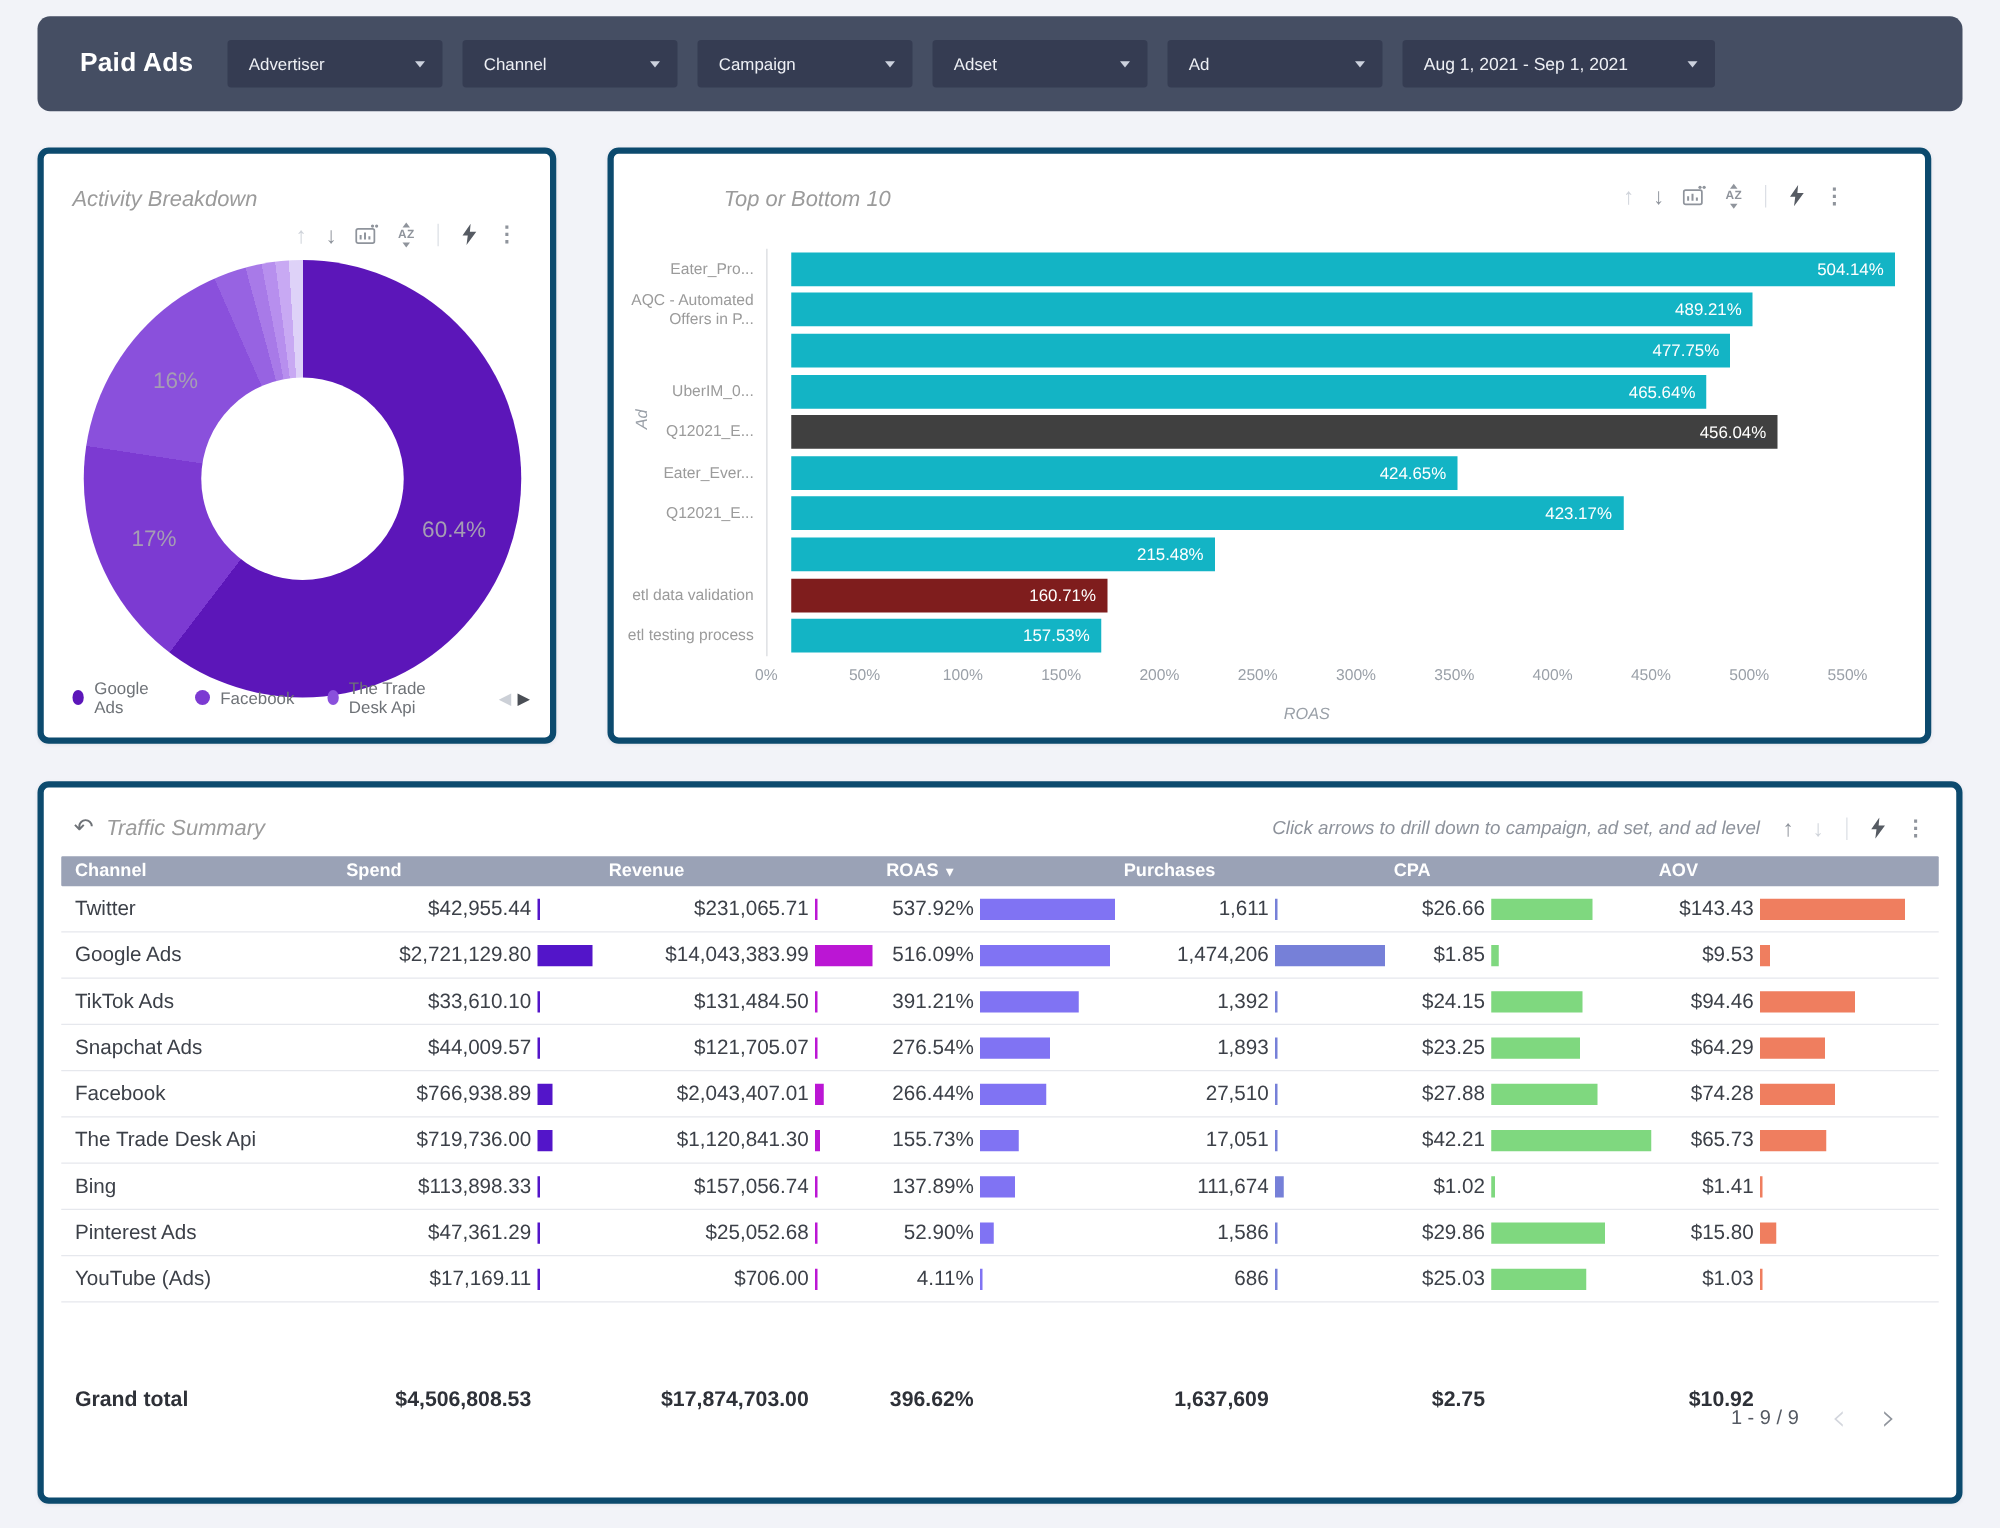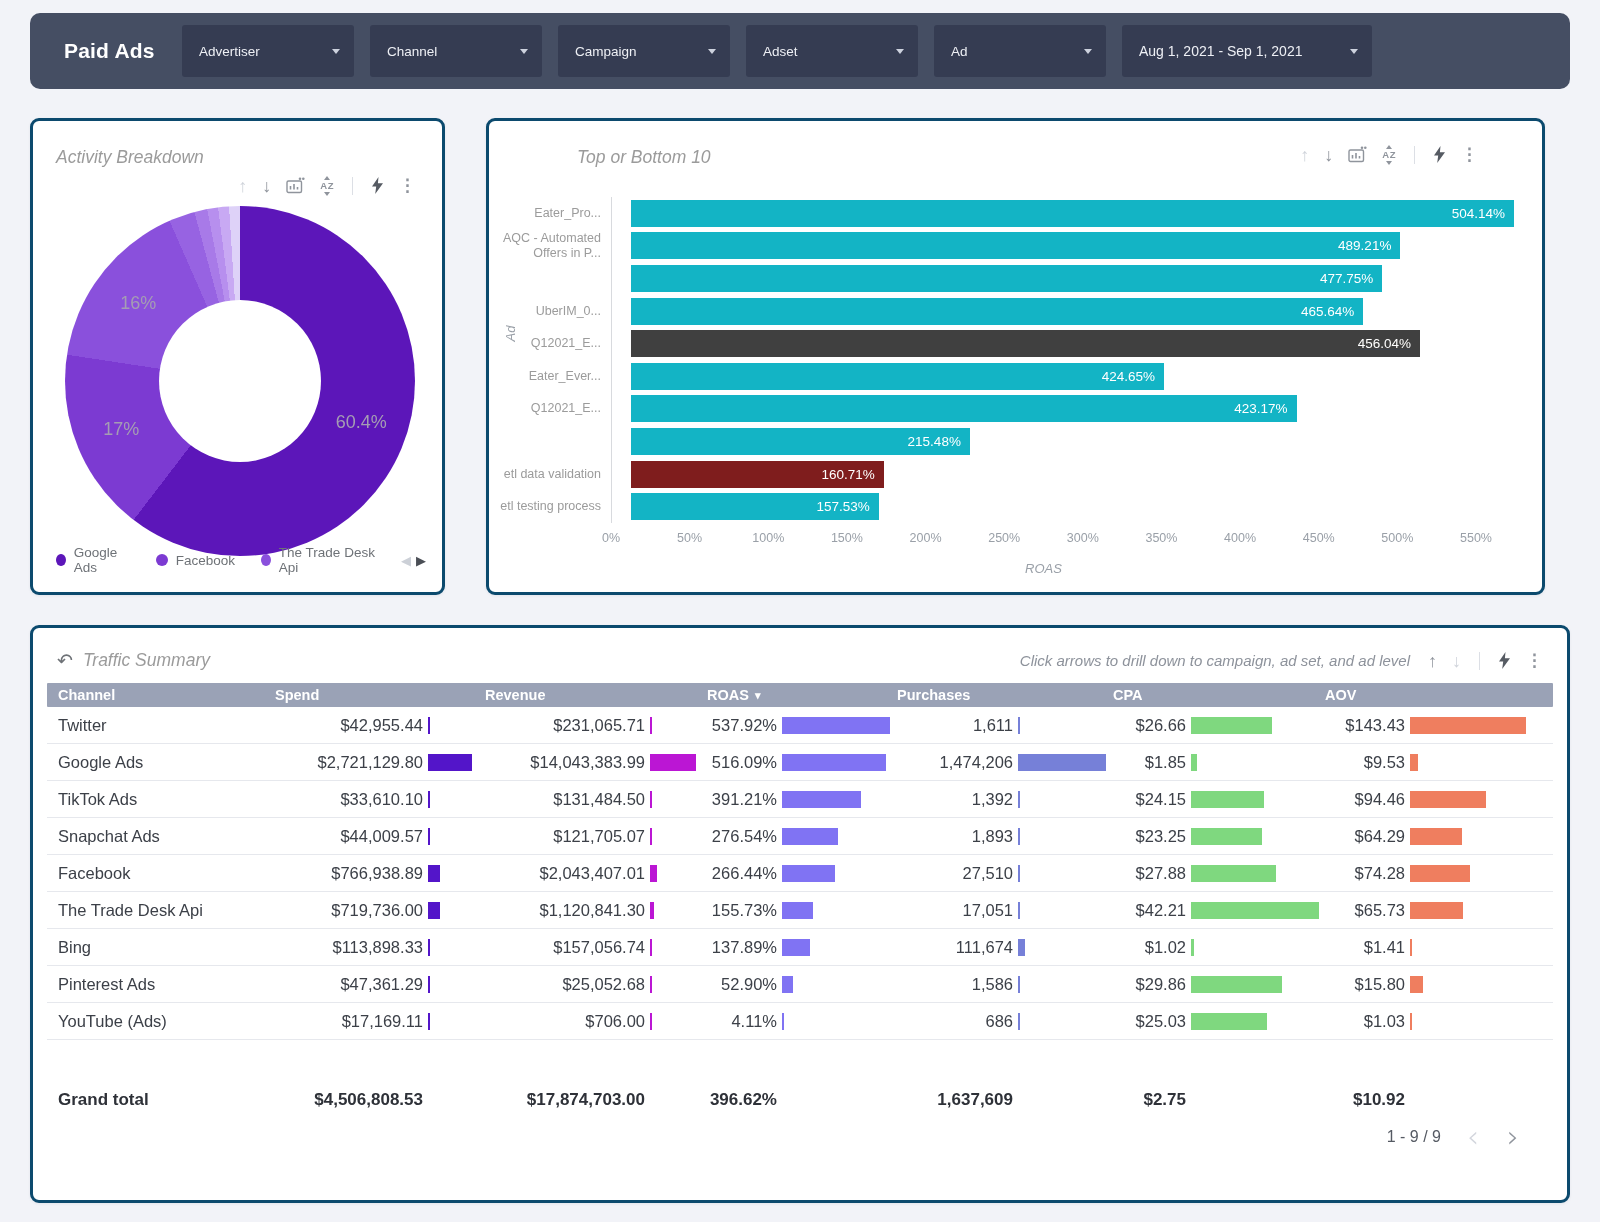--- a/index.html
+++ b/index.html
@@ -10,29 +10,29 @@
   }
   
   .top-header{
     position:absolute;left:30px;top:13px;width:1540px;height:76px;
     background:#454e63;border-radius:10px;display:flex;align-items:center;
     padding:0 20px;box-sizing:border-box;
   }
   .app-title{color:#fff;font-size:21px;font-weight:bold;letter-spacing:.2px;margin-left:14px;width:118px;}
   .filters{display:flex;gap:16px;align-items:center;}
   .filter{
-    width:172px;height:52px;background:#353c52;border-radius:3px;color:#eef0f5;
+    width:172px;height:38px;background:#353c52;border-radius:3px;color:#eef0f5;
     font-size:13.5px;display:flex;align-items:center;justify-content:space-between;
     padding:0 14px 0 17px;box-sizing:border-box;cursor:pointer;
   }
   .filter.date{width:250px;margin-left:16px;font-size:14px;}
   .caret{width:0;height:0;border-left:4.5px solid transparent;border-right:4.5px solid transparent;border-top:5px solid #cdd2de;}
   
   .card{
-    position:absolute;background:#fff;border:3px solid #0c4a6e;border-radius:9px;
+    position:absolute;background:#fff;border:5px solid #0c4a6e;border-radius:9px;
     box-shadow:0 1px 3px rgba(40,50,80,.07);box-sizing:border-box;
   }
   .card-title{font-size:17.5px;font-style:italic;color:#9b9b9b;}
   
   .toolbar{display:flex;align-items:center;gap:15px;}
   .tb-icon{color:#8f949c;font-size:18px;line-height:1;cursor:pointer;display:flex;align-items:center;}
   .tb-icon.disabled{color:#cfd3da;}
   .tb-divider{width:1px;height:18px;background:#dcdfe5;margin:0 3px;}
   .kebab{font-weight:bold;font-size:17px;letter-spacing:0;}
   .azwrap{display:flex;flex-direction:column;align-items:center;gap:1px;cursor:pointer;}
@@ -81,21 +81,21 @@
   .thead .hcell.first{padding-left:11px;}
   .sort-caret{font-size:11px;}
   .trow{height:36px;border-bottom:1px solid #e6e8ed;font-size:16.5px;}
   .cell-channel{padding-left:11px;}
   .cell-num{display:flex;align-items:center;}
   .cell-num .val{flex:1;text-align:right;padding-right:2px;white-space:nowrap;}
   .barbox{display:flex;align-items:center;box-sizing:border-box;padding-left:3px;}
   .barbox i{display:block;height:17px;min-width:2px;}
   .bb-spend{width:58px;} .bb-revenue{width:58px;} .bb-roas{width:116px;}
   .bb-purchases{width:96px;} .bb-cpa{width:135px;} .bb-aov{width:146px;}
-  .trow-total{height:36px;margin-top:42px;font-size:17px;font-weight:bold;color:#2e3138;}
+  .trow-total{height:36px;margin-top:60px;font-size:17px;font-weight:bold;color:#2e3138;}
   .pagination{position:absolute;right:48px;bottom:52px;display:flex;align-items:center;gap:26px;}
   .page-count{font-size:16px;color:#555a63;}
   .chev{font-size:30px;font-weight:300;line-height:22px;cursor:pointer;font-family:"DejaVu Sans",sans-serif;}
   .chev.prev{color:#d3d6dd;}
   .chev.next{color:#8f949c;}
   svg{display:block;}
 </style>
 </head>
 <body>
 

